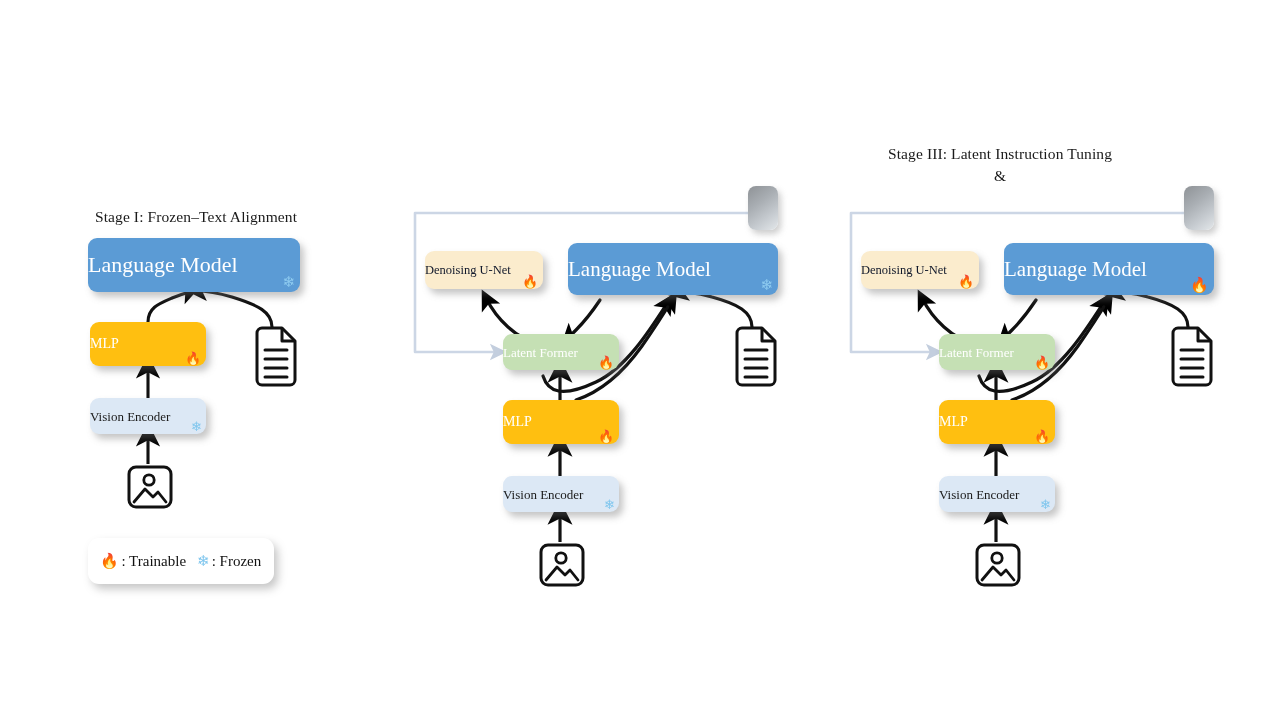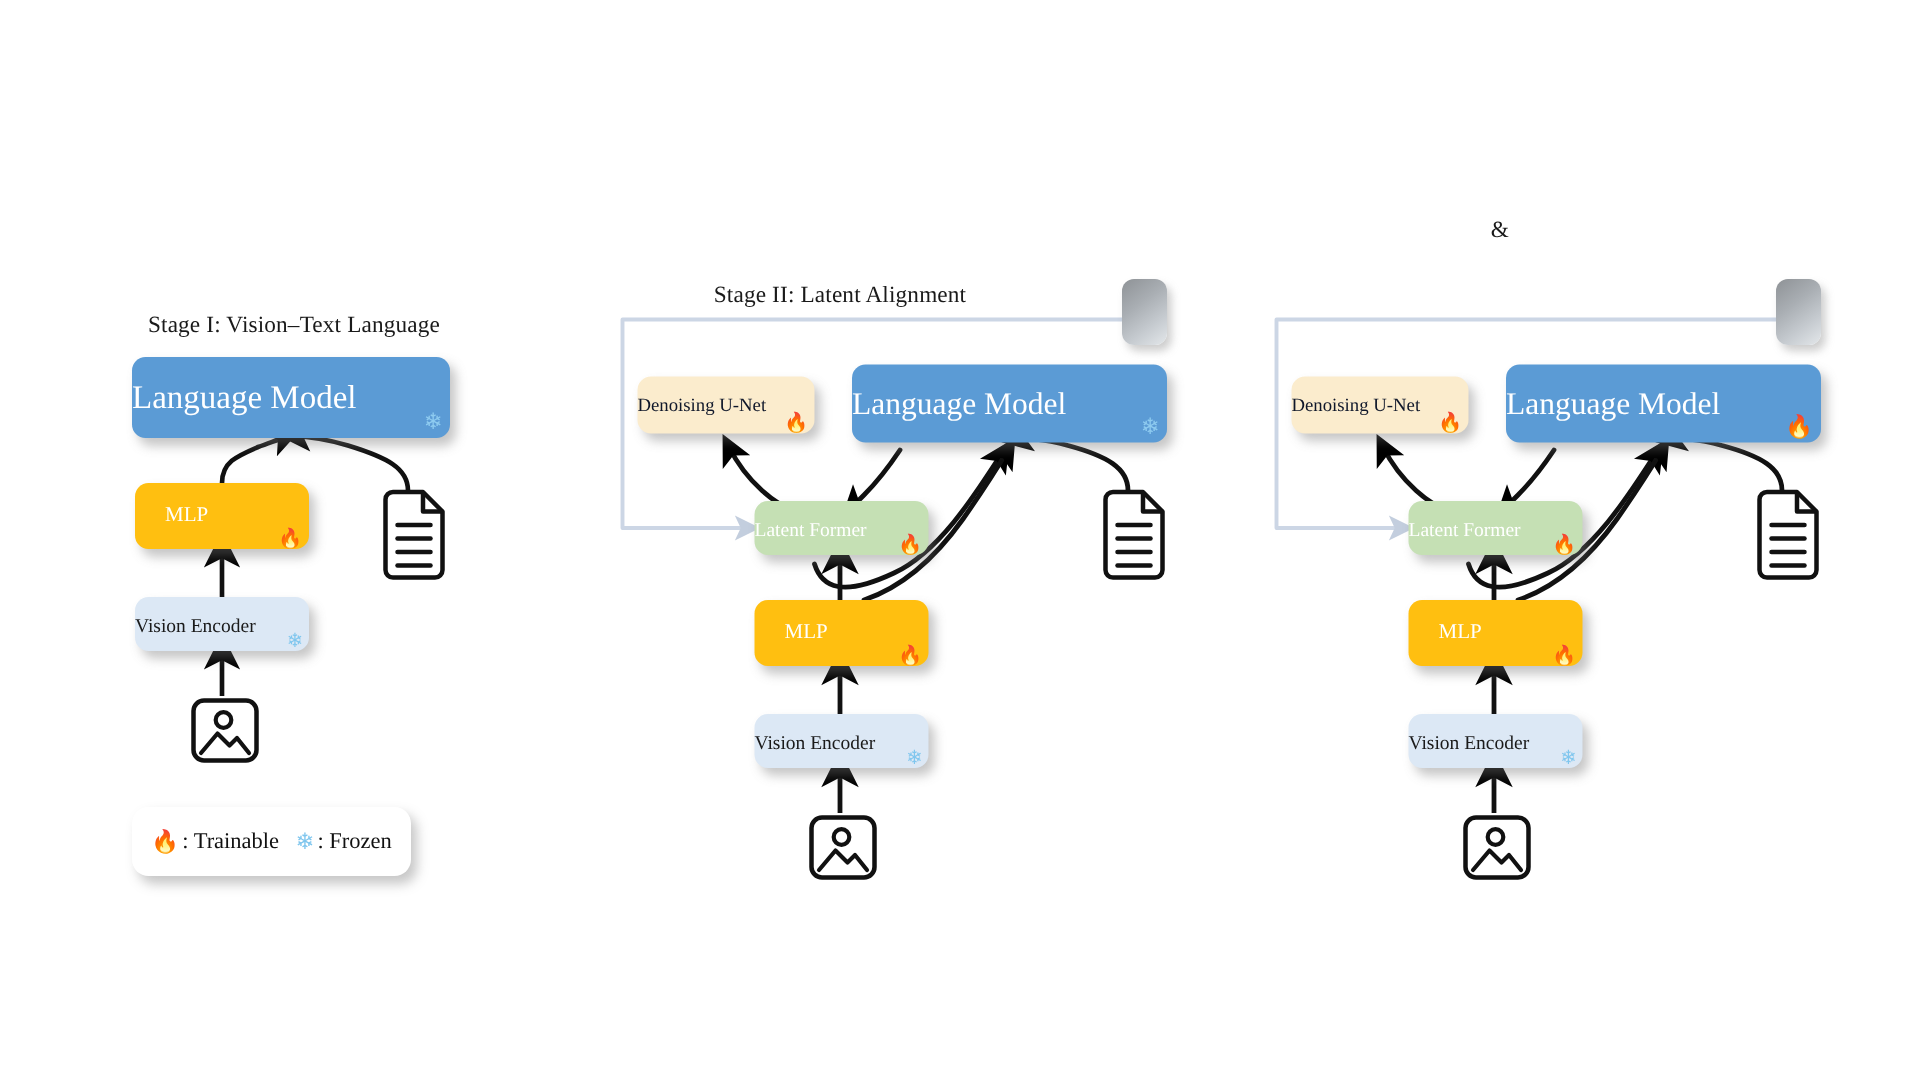--- a/index.html
+++ b/index.html
@@ -39,21 +39,21 @@
   .node .state{
     position:absolute;
     right:5px;bottom:2px;
     font-size:15px;
     line-height:1;
     z-index:3;
   }
   .node.small .state{font-size:13px;right:4px;bottom:1px;}
 
   .n-lm{background:#5b9bd5;color:#ffffff;}
-  .n-mlp{background:#ffbf10;color:#ffffff;padding-left:20px;}
+  .n-mlp{background:#ffbf10;color:#ffffff;}
   .n-vis{background:#dce8f5;color:#1a1a1a;}
   .n-lf{background:#c5e0b4;color:#ffffff;}
   .n-unet{background:#fbeccd;color:#0f172a;}
 
   
   .noise{
     position:absolute;
     border-radius:8px;
     background:linear-gradient(143deg,#8e9296 0%,#a9aeb3 38%,#c6cbd0 70%,#e3e7ea 100%);
     box-shadow:3px 4px 6px rgba(130,130,130,.40);
@@ -172,21 +172,21 @@
       <path d="M7,37 L18,24 L26,32 L31,27 L39,37" fill="none" stroke="#111" stroke-width="2.8" stroke-linejoin="round" stroke-linecap="round"></path>
     </g>
     <g transform="translate(975,543)">
       <rect x="2" y="2" width="42" height="40" rx="7" ry="7" fill="#fff" stroke="#111" stroke-width="3"></rect>
       <circle cx="22" cy="15" r="5.2" fill="none" stroke="#111" stroke-width="2.8"></circle>
       <path d="M7,37 L18,24 L26,32 L31,27 L39,37" fill="none" stroke="#111" stroke-width="2.8" stroke-linejoin="round" stroke-linecap="round"></path>
     </g>
   </svg>
 
   <div class="stage-title" style="left:78px;top:208px;width:236px;font-size:15.5px;">
-    <span class="ln">Stage I:  Vision–Text Language</span>
+    <span class="ln">Stage I:  Frozen–Text Alignment</span>
   </div>
 
   <div class="node n-lm" style="left:88px;top:238px;width:212px;height:54px;">
     <span class="lbl" style="font-size:22px;">Language Model</span>
     <span class="state" style="color:#8ecbf0;">❄</span>
   </div>
 
   <div class="node n-mlp small" style="left:90px;top:322px;width:116px;height:44px;">
     <span class="lbl" style="font-size:14px;">MLP</span>
     <span class="state">🔥</span>
@@ -197,23 +197,20 @@
     <span class="state" style="color:#7fc6ee;">❄</span>
   </div>
 
   <div class="legend" style="left:88px;top:538px;width:186px;height:46px;">
     <span class="gl">🔥</span>
     <span class="tx" style="margin-left:-4px;">: Trainable</span>
     <span class="gl" style="color:#7fc6ee;margin-left:5px;">❄</span>
     <span class="tx" style="margin-left:-4px;">: Frozen</span>
   </div>
 
-  <div class="stage-title" style="left:440px;top:188px;width:240px;font-size:15.5px;">
-    <span class="ln">Stage II: Latent Alignment</span>
-  </div>
 
   <div class="noise" style="left:748px;top:186px;width:30px;height:44px;"></div>
 
   <div class="node n-unet small" style="left:425px;top:251px;width:118px;height:38px;">
     <span class="lbl" style="font-size:12.5px;">Denoising U-Net</span>
     <span class="state">🔥</span>
   </div>
 
   <div class="node n-lm" style="left:568px;top:243px;width:210px;height:52px;">
     <span class="lbl" style="font-size:21px;">Language Model</span>
@@ -229,20 +226,21 @@
     <span class="lbl" style="font-size:14px;">MLP</span>
     <span class="state">🔥</span>
   </div>
 
   <div class="node n-vis small" style="left:503px;top:476px;width:116px;height:36px;">
     <span class="lbl" style="font-size:13px;">Vision Encoder</span>
     <span class="state" style="color:#7fc6ee;">❄</span>
   </div>
 
   <div class="stage-title" style="left:840px;top:143px;width:320px;font-size:15.5px;line-height:22px;">
+    <span class="ln">Stage III: Latent Instruction Tuning</span>
     <span class="ln">&amp;</span>
   </div>
 
   <div class="noise" style="left:1184px;top:186px;width:30px;height:44px;"></div>
 
   <div class="node n-unet small" style="left:861px;top:251px;width:118px;height:38px;">
     <span class="lbl" style="font-size:12.5px;">Denoising U-Net</span>
     <span class="state">🔥</span>
   </div>
 

